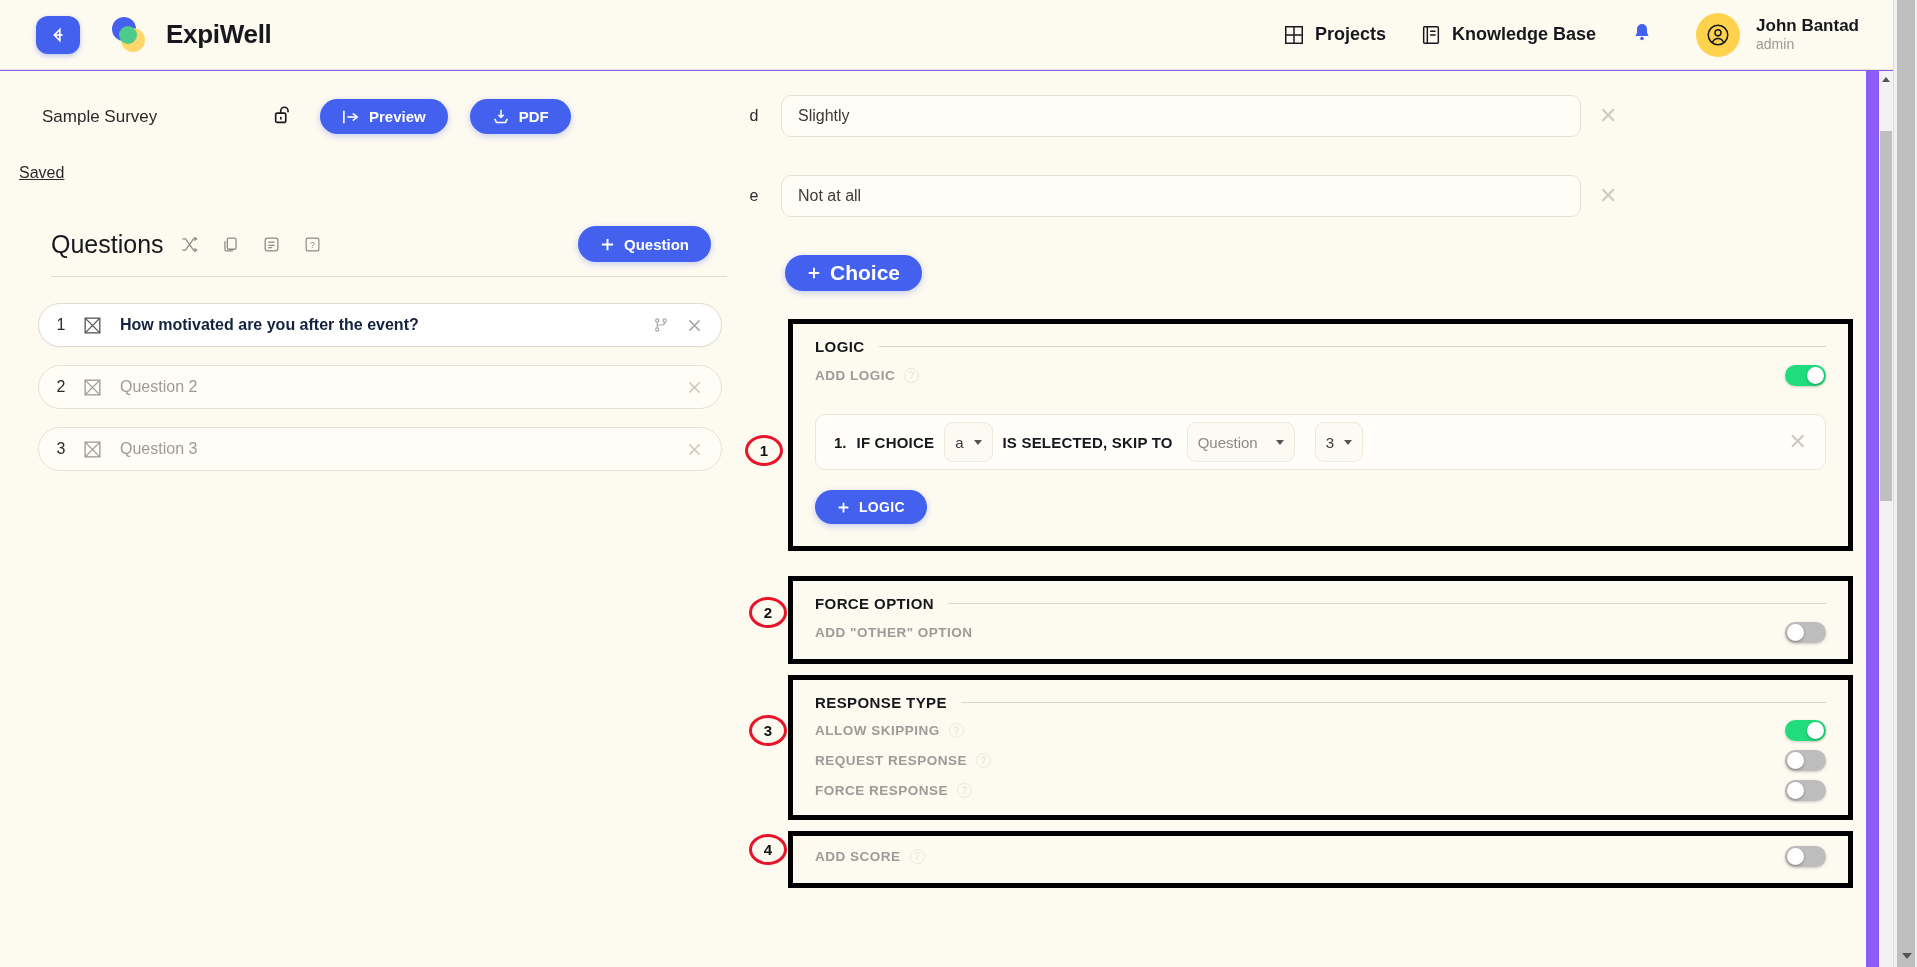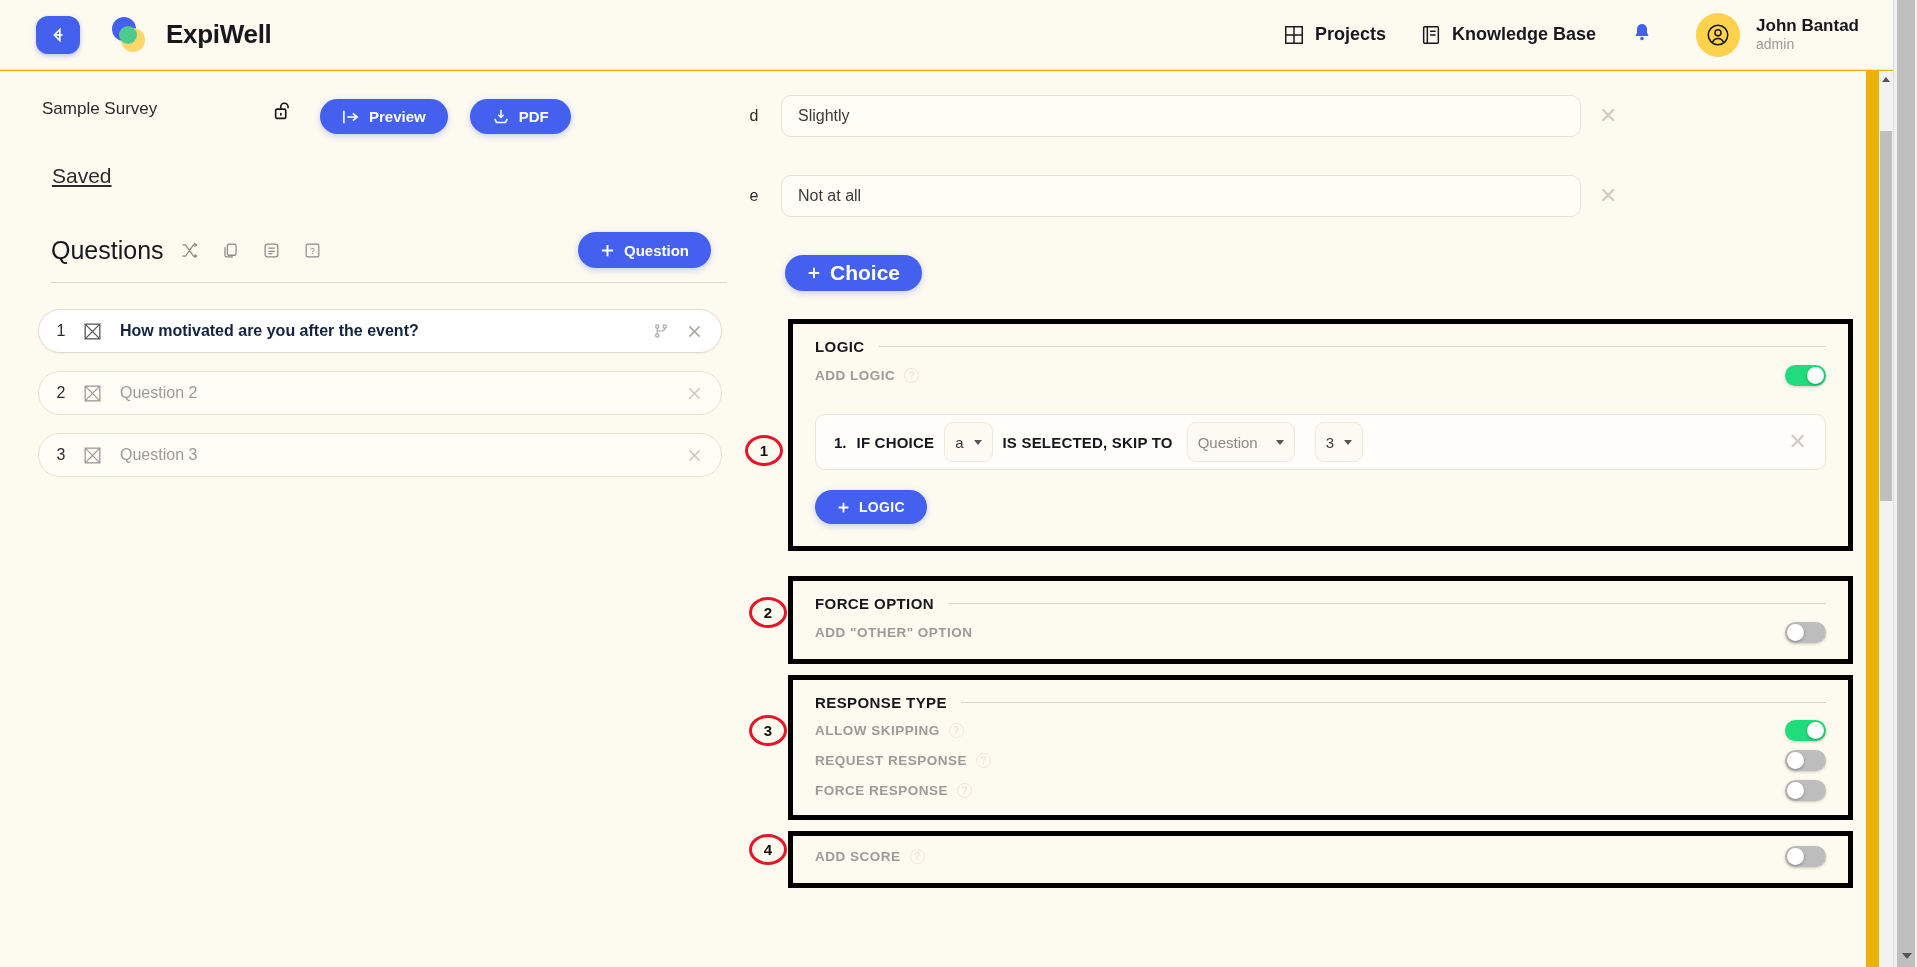--- a/index.html
+++ b/index.html
@@ -2,21 +2,21 @@
 <html><head>
 <meta charset="utf-8">
 <style>
   * { box-sizing: border-box; margin: 0; padding: 0; }
   html, body {
     width: 1917px; height: 967px;
     font-family: "Liberation Sans", sans-serif;
     background: #fdfaf0;
     overflow: hidden;
   }
-  #root { position: relative; width: 1917px; height: 967px; background: #eab308; }
+  #root { position: relative; width: 1917px; height: 967px; background: #8b5cf6; }
 
   
   .header {
     position: absolute; left:0; top:0; width: 1893px; height: 70px;
     background: #fdfaf0; border-bottom: 1px solid #e8e4d8;
     display: flex; align-items: center;
   }
   .back-btn {
     margin-left: 36px; width: 44px; height: 38px; border-radius: 12px;
     background: #4361ee; display:flex; align-items:center; justify-content:center;
@@ -31,33 +31,33 @@
   .avatar {
     width: 44px; height: 44px; border-radius: 50%; background: #ffd24d;
     display:flex; align-items:center; justify-content:center; cursor:pointer;
   }
   .user-block { margin-left: 16px; line-height: 1.25; }
   .user-name { font-size: 17px; font-weight: 700; color:#16181d; }
   .user-role { font-size: 14px; color:#9a9a97; }
 
   
   .left-panel { position:absolute; left:0; top:71px; width: 727px; height: 896px; background:#fdfaf0; }
-  .survey-row { display:flex; align-items:flex-start; padding: 28px 0 0 42px; }
+  .survey-row { display:flex; align-items:center; padding: 28px 0 0 42px; }
   .survey-title { font-size: 17px; color:#2b2b2b; width: 220px; }
   .lock-icon { margin-left: 10px; cursor:pointer; }
   .pill-btn {
     height: 35px; border-radius: 19px; background:#4361ee; color:#fff;
     display:inline-flex; align-items:center; gap: 9px; padding: 0 22px;
     font-size: 15px; font-weight: 700; border:none; cursor:pointer;
     box-shadow: 0 2px 6px rgba(67,97,238,.3);
   }
   .btn-preview { margin-left: 26px; }
   .btn-pdf { margin-left: 22px; }
   .saved-link {
-    margin: 30px 0 0 52px; display:inline-block; font-size: 21px; color:#2b2b2b;
+    margin: 30px 0 0 19px; display:inline-block; font-size: 16px; color:#2b2b2b;
     text-decoration: underline; cursor:pointer;
   }
   .questions-header {
     display:flex; align-items:center; margin: 44px 0 0 51px; width: 684px;
     padding-bottom: 14px; border-bottom: 1px solid #ddd9cd;
   }
   .q-title { font-size: 25px; color:#16181d; }
   .q-tools { display:flex; align-items:center; gap: 22px; margin-left: 16px; }
   .q-tools span { cursor:pointer; display:flex; }
   .add-q-wrap { margin-left:auto; display:flex; align-items:center; gap: 14px; }

